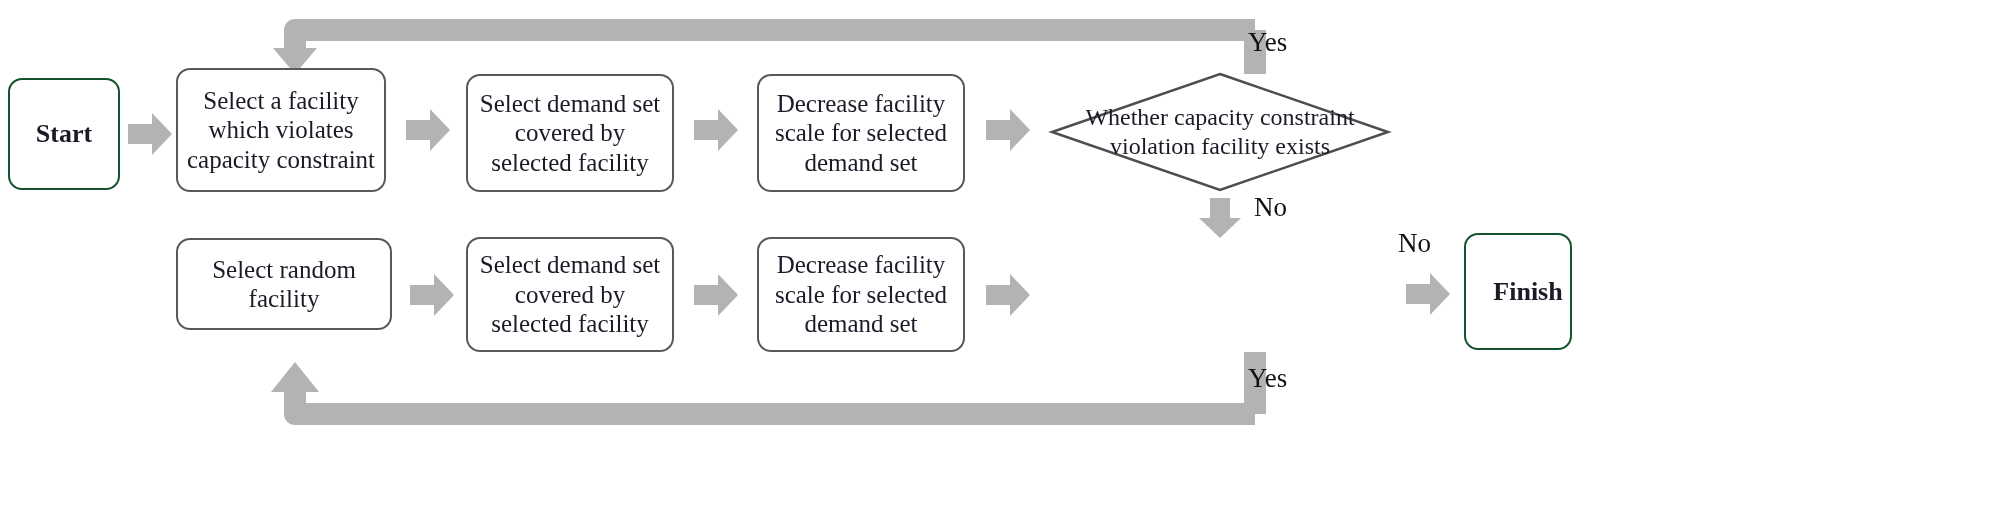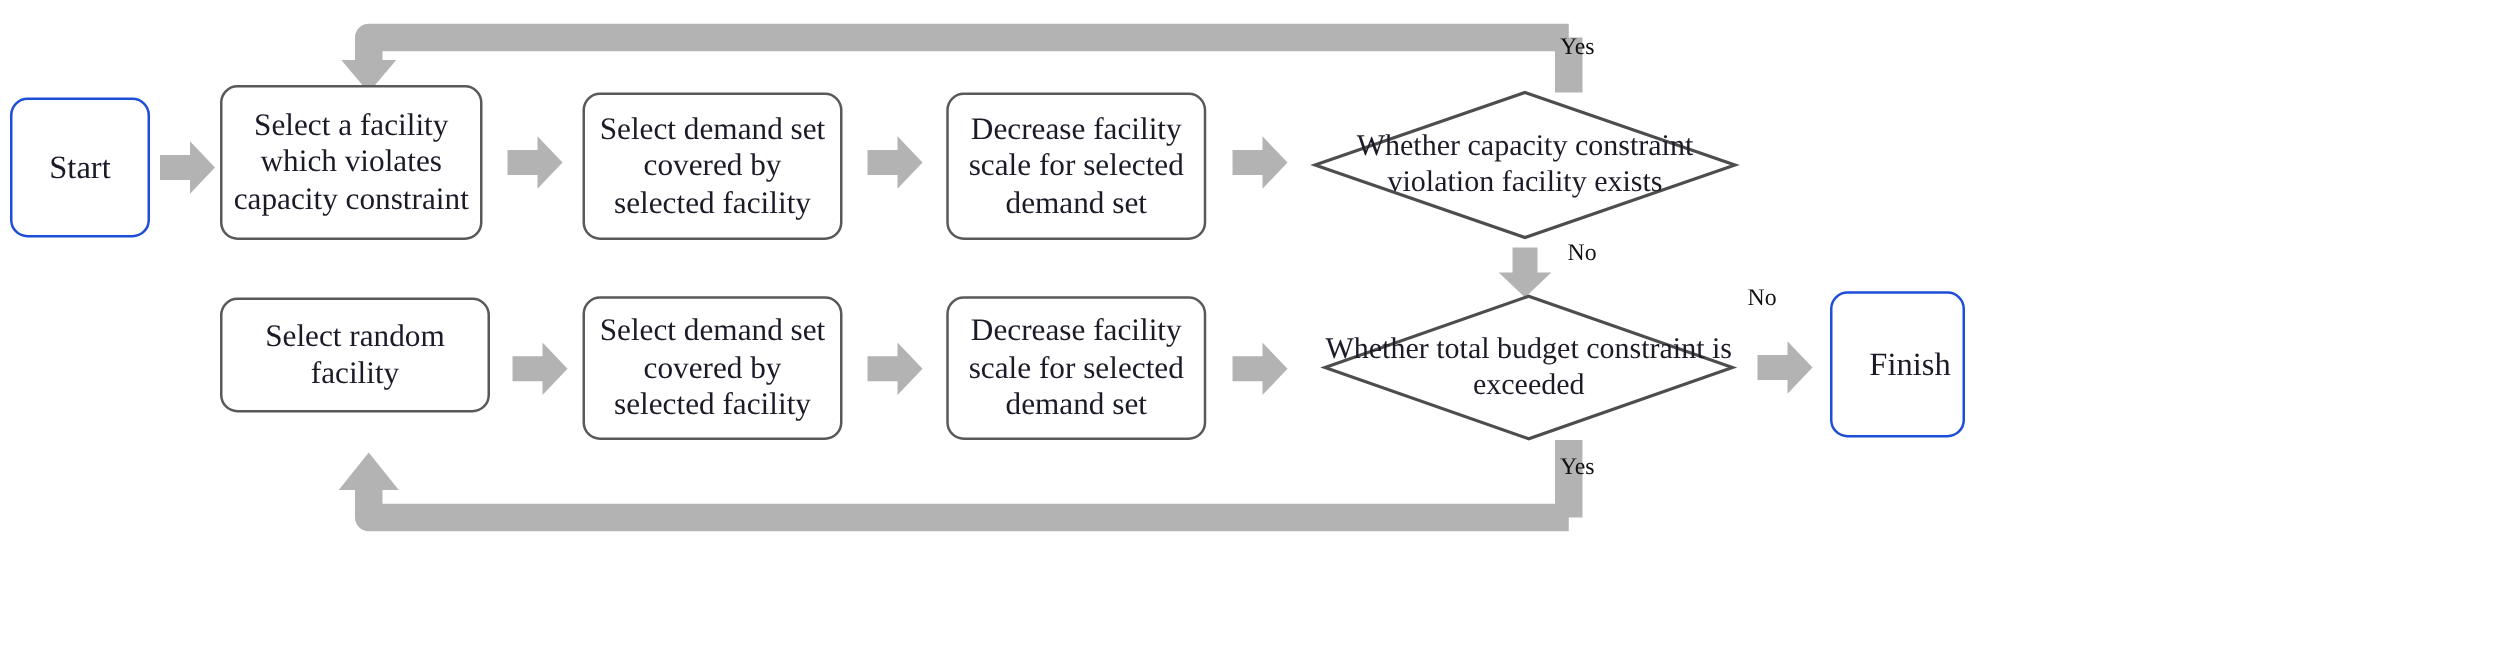--- a/index.html
+++ b/index.html
@@ -29,24 +29,25 @@
   }
   .proc {
     border: 2px solid #595959;
     border-radius: 14px;
     font-size: 25px;
     line-height: 1.18;
     padding: 20px 8px;
     font-family: "Liberation Serif", "DejaVu Serif", serif;
   }
   .terminal {
-    border: 2px solid #1d4ed8;
+    border: 2px solid #14532d;
     border-radius: 14px;
     font-size: 26px;
     font-family: "Liberation Serif", "DejaVu Serif", serif;
+    font-weight: bold;
   }
   .diamond-wrap {
     position: absolute;
   }
   .diamond-wrap svg {
     position: absolute;
     left: 0;
     top: 0;
     overflow: visible;
   }
@@ -67,21 +68,21 @@
   }
   .arrow-right {
     position: absolute;
   }
   .arrow-right svg, .arrow-down svg, .loop svg {
     display: block;
     overflow: visible;
   }
   .edge-label {
     position: absolute;
-    font-size: 19px;
+    font-size: 27px;
     color: #111111;
     font-family: "Liberation Serif", "DejaVu Serif", serif;
     white-space: nowrap;
   }
   .loop {
     position: absolute;
   }
 </style>
 </head>
 <body>
@@ -181,28 +182,20 @@
   <div class="node proc" style="left:757px; top:237px; width:208px; height:115px;">
     <span>Decrease facility scale for selected demand set</span>
   </div>
 
   <div class="arrow-right" style="left:984px; top:271px; width:48px; height:48px;">
     <svg width="48" height="48" viewBox="0 0 48 48">
       <path d="M 2 14 L 26 14 L 26 3 L 46 24 L 26 45 L 26 34 L 2 34 Z" fill="#b3b3b3"></path>
     </svg>
   </div>
 
-  <div class="diamond-wrap" style="left:1058px; top:235px; width:330px; height:118px;">
-    <svg width="330" height="118" viewBox="0 0 330 118">
-      <polygon points="165,2 328,59 165,116 2,59" fill="#ffffff" stroke="#4d4d4d" stroke-width="2.5"></polygon>
-    </svg>
-    <div class="diamond-label">
-      <span>Whether total budget constraint is exceeded</span>
-    </div>
-  </div>
 
   <div class="arrow-right" style="left:1404px; top:270px; width:48px; height:48px;">
     <svg width="48" height="48" viewBox="0 0 48 48">
       <path d="M 2 14 L 26 14 L 26 3 L 46 24 L 26 45 L 26 34 L 2 34 Z" fill="#b3b3b3"></path>
     </svg>
   </div>
   <div class="edge-label" style="left:1398px; top:228px;">No</div>
 
   <div class="node terminal" style="left:1464px; top:233px; width:108px; height:117px;padding-left:20px;">
     <span>Finish</span>

